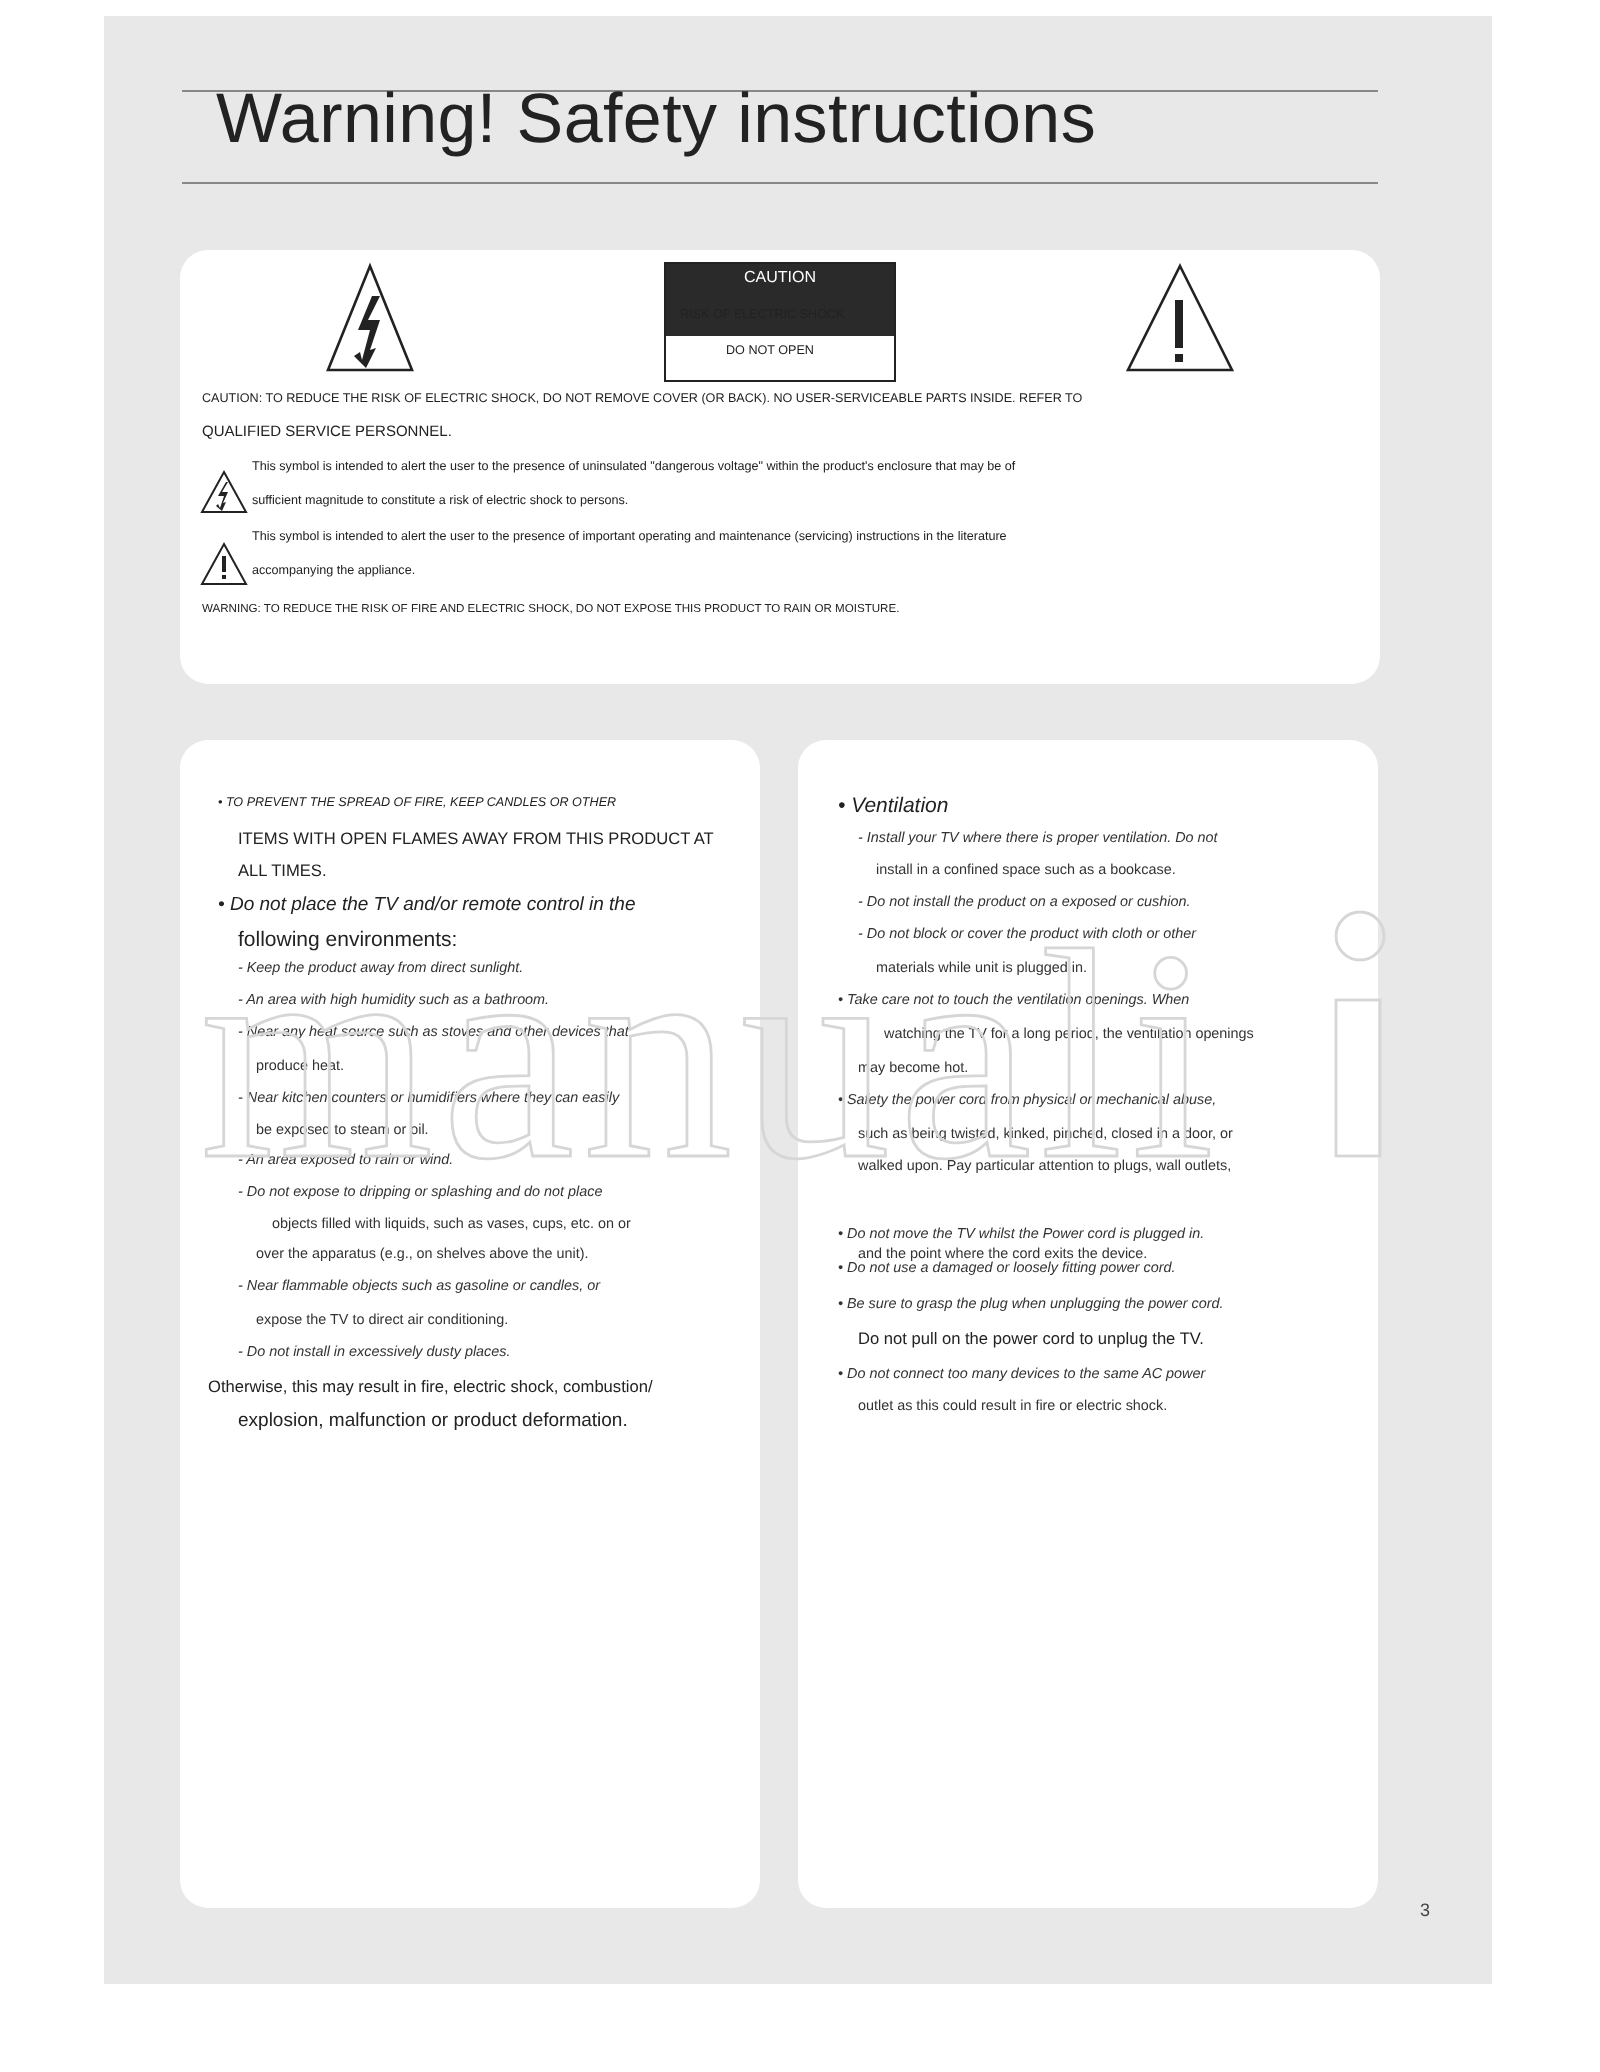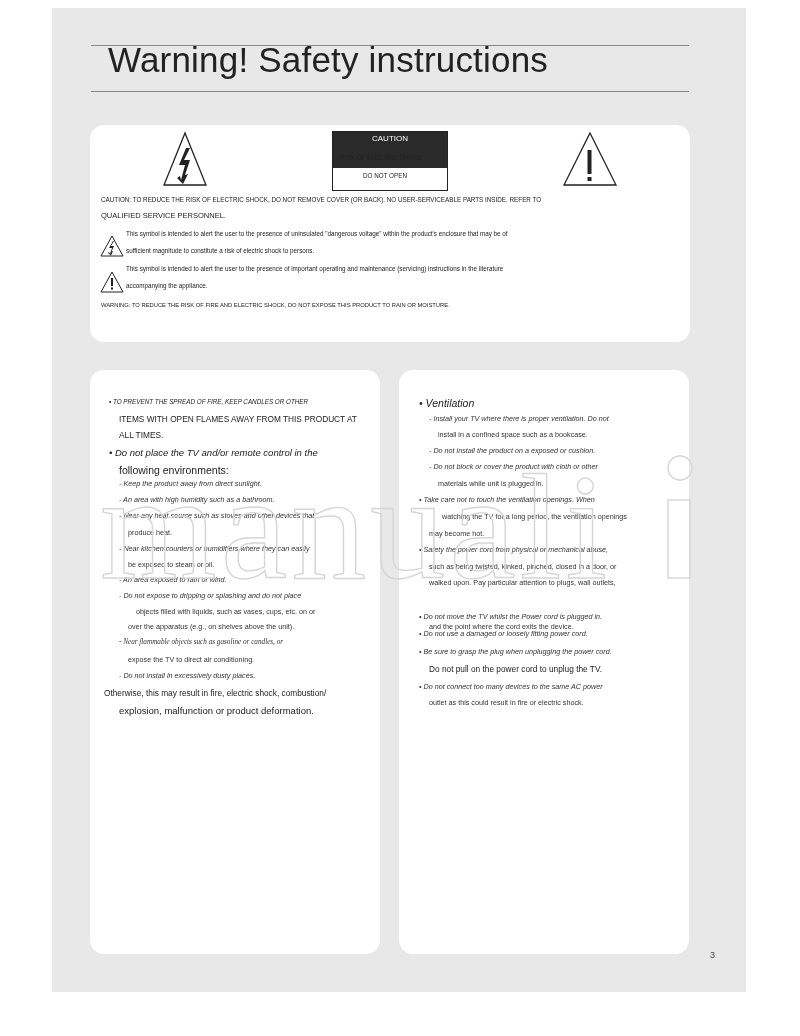--- a/index.html
+++ b/index.html
@@ -82,21 +82,21 @@
     <div class="abs body-sm it" style="left: 119px; top: 479px;">- Keep the product away from direct sunlight.</div>
     <div class="abs body-sm it" style="left: 119px; top: 495px;">- An area with high humidity such as a bathroom.</div>
     <div class="abs body-sm it" style="left: 119px; top: 511px;">- Near any heat source such as stoves and other devices that</div>
     <div class="abs body-sm" style="left: 128px; top: 528px;">produce heat.</div>
     <div class="abs body-sm it" style="left: 119px; top: 544px;">- Near kitchen counters or humidifiers where they can easily</div>
     <div class="abs body-sm" style="left: 128px; top: 560px;">be exposed to steam or oil.</div>
     <div class="abs body-sm it" style="left: 119px; top: 575px;">- An area exposed to rain or wind.</div>
     <div class="abs body-sm it" style="left: 119px; top: 591px;">- Do not expose to dripping or splashing and do not place</div>
     <div class="abs body-sm" style="left: 136px; top: 607px; text-align: center;">objects filled with liquids, such as vases, cups, etc. on or</div>
     <div class="abs body-sm" style="left: 128px; top: 622px;">over the apparatus (e.g., on shelves above the unit).</div>
-    <div class="abs body-sm it" style="left: 119px; top: 638px; font-family: Liberation Serif, serif;">- Near flammable objects such as gasoline or candles, or</div>
+    <div class="abs body-sm it" style="left: 119px; top: 638px;">- Near flammable objects such as gasoline or candles, or</div>
     <div class="abs body-sm" style="left: 128px; top: 655px;">expose the TV to direct air conditioning.</div>
     <div class="abs body-sm it" style="left: 119px; top: 671px;">- Do not install in excessively dusty places.</div>
     <div class="abs body-md" style="left: 104px; top: 688px;">Otherwise, this may result in fire, electric shock, combustion/</div>
     <div class="abs body-lg" style="left: 119px; top: 705px;">explosion, malfunction or product deformation.</div>
   </div>
 <div id="right-col">
     <div class="abs body-xl it" style="left: 419px; top: 397px;">• Ventilation</div>
     <div class="abs body-sm it" style="left: 429px; top: 414px;">- Install your TV where there is proper ventilation. Do not</div>
     <div class="abs body-sm" style="left: 438px; top: 430px;">install in a confined space such as a bookcase.</div>
     <div class="abs body-sm it" style="left: 429px; top: 446px;">- Do not install the product on a exposed or cushion.</div>

